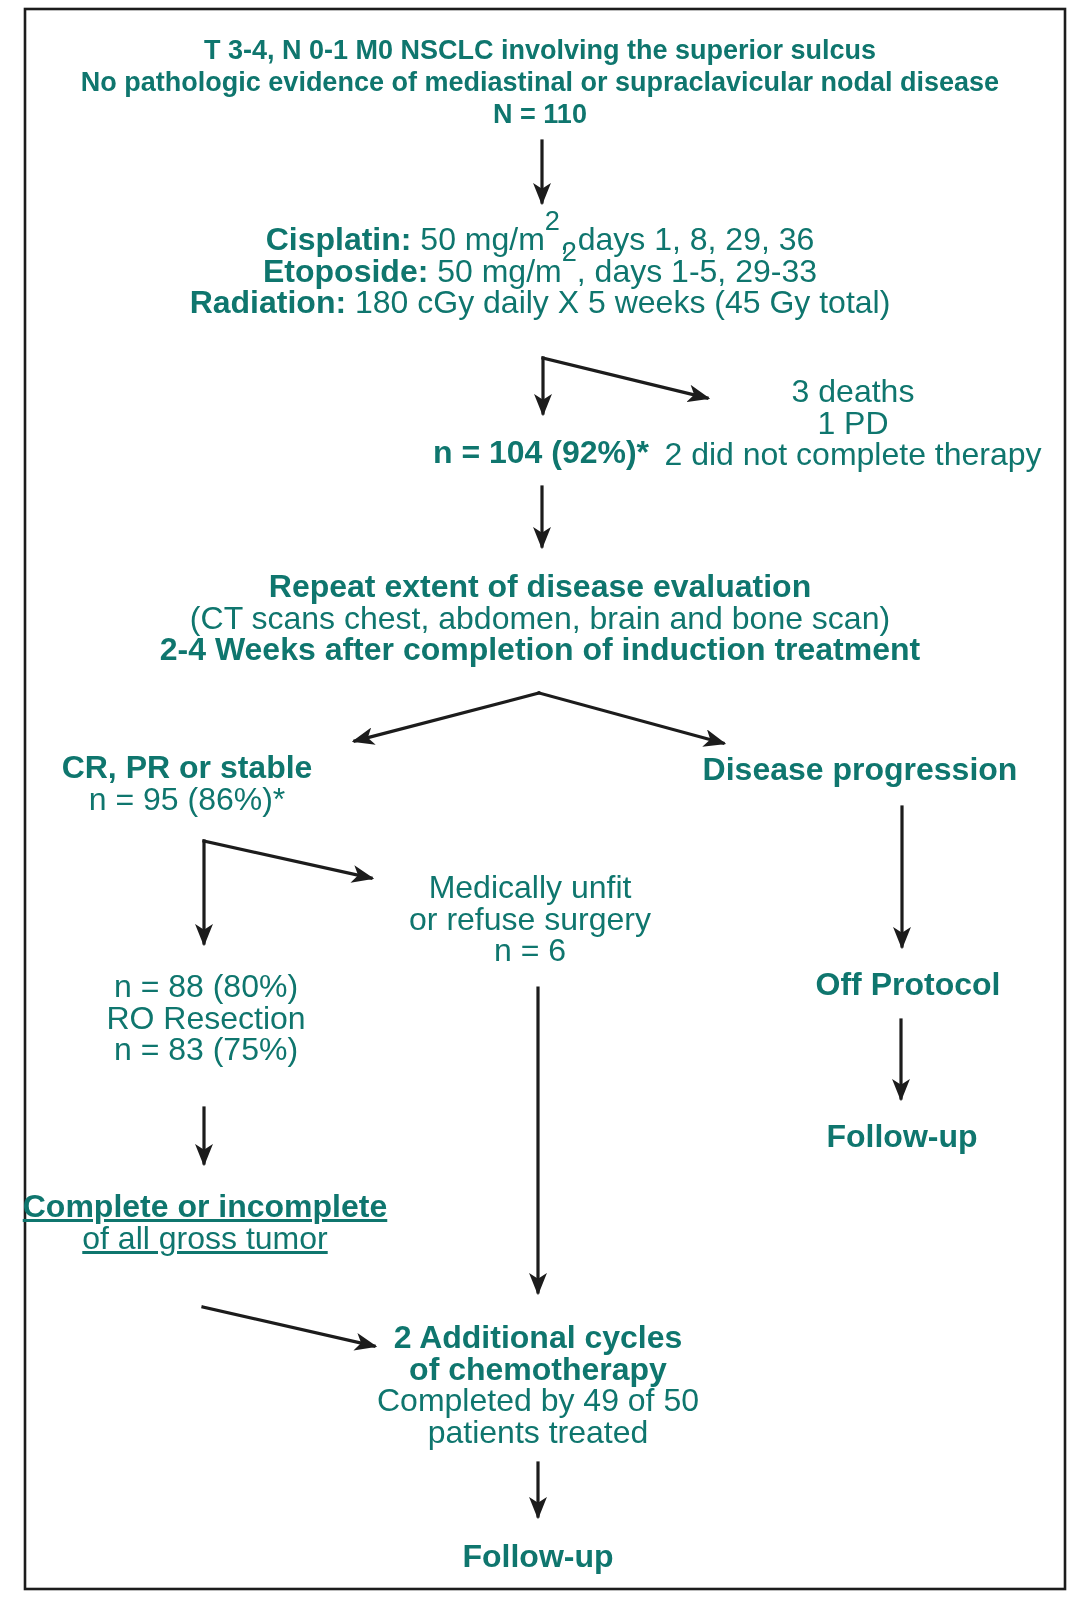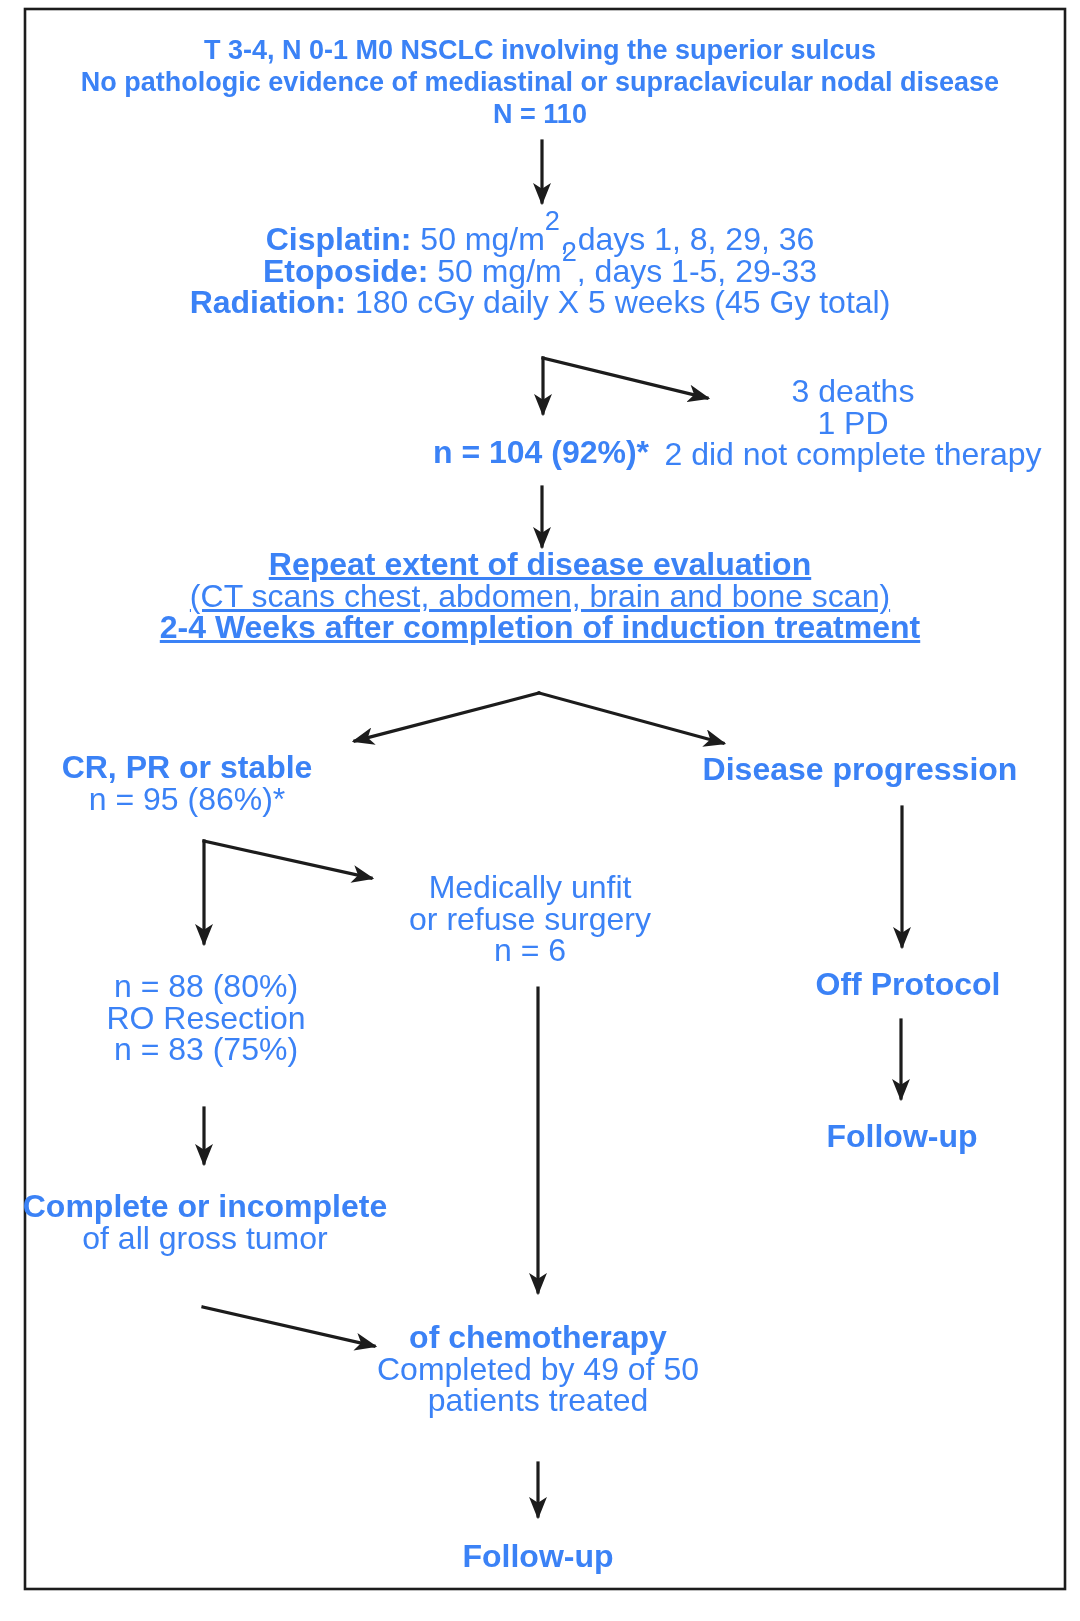--- a/index.html
+++ b/index.html
@@ -1,21 +1,21 @@
 <!DOCTYPE html>
 <html><head>
 <meta charset="utf-8">
 <style>
   html,body{margin:0;padding:0;background:#ffffff;}
   #figure{
     position:relative;
     width:1080px;height:1621px;
     background:#ffffff;
     font-family:"Liberation Sans","DejaVu Sans",sans-serif;
-    color:#3b82f6;
+    color:#0f766e;
     overflow:hidden;
   }
   #arrow-layer{position:absolute;left:0;top:0;z-index:0;}
   .block{
     position:absolute;
     transform:translateX(-50%);
     text-align:center;
     white-space:nowrap;
     font-size:32px;
     line-height:31.5px;
@@ -68,21 +68,21 @@
   </div>
 
   <div class="block" style="left:853px;top:376px;">
     <div>3 deaths</div>
     <div>1 PD</div>
     <div>2 did not complete therapy</div>
   </div>
 
   <div class="block b" style="left:541px;top:437px;">n = 104 (92%)*</div>
 
-  <div class="block" style="left:540px;top:549px;text-decoration:underline;">
+  <div class="block" style="left:540px;top:571px;">
     <div class="b">Repeat extent of disease evaluation</div>
     <div>(CT scans chest, abdomen, brain and bone scan)</div>
     <div class="b">2-4 Weeks after completion of induction treatment</div>
   </div>
 
   <div class="block" style="left:187px;top:752px;">
     <div class="b">CR, PR or stable</div>
     <div>n = 95 (86%)*</div>
   </div>
 
@@ -97,26 +97,27 @@
   <div class="block" style="left:206px;top:971px;">
     <div>n = 88 (80%)</div>
     <div>RO Resection</div>
     <div>n = 83 (75%)</div>
   </div>
 
   <div class="block b" style="left:908px;top:969px;">Off Protocol</div>
 
   <div class="block b" style="left:902px;top:1121px;">Follow-up</div>
 
-  <div class="block" style="left:205px;top:1191px;">
+  <div class="block" style="left:205px;top:1191px;text-decoration:underline;">
     <div class="b">Complete or incomplete</div>
     <div>of all gross tumor</div>
   </div>
 
   <div class="block" style="left:538px;top:1322px;">
+    <div class="b">2 Additional cycles</div>
     <div class="b">of chemotherapy</div>
     <div>Completed by 49 of 50</div>
     <div>patients treated</div>
   </div>
 
   <div class="block b" style="left:538px;top:1541px;">Follow-up</div>
 
 </div>
 
 </body></html>

